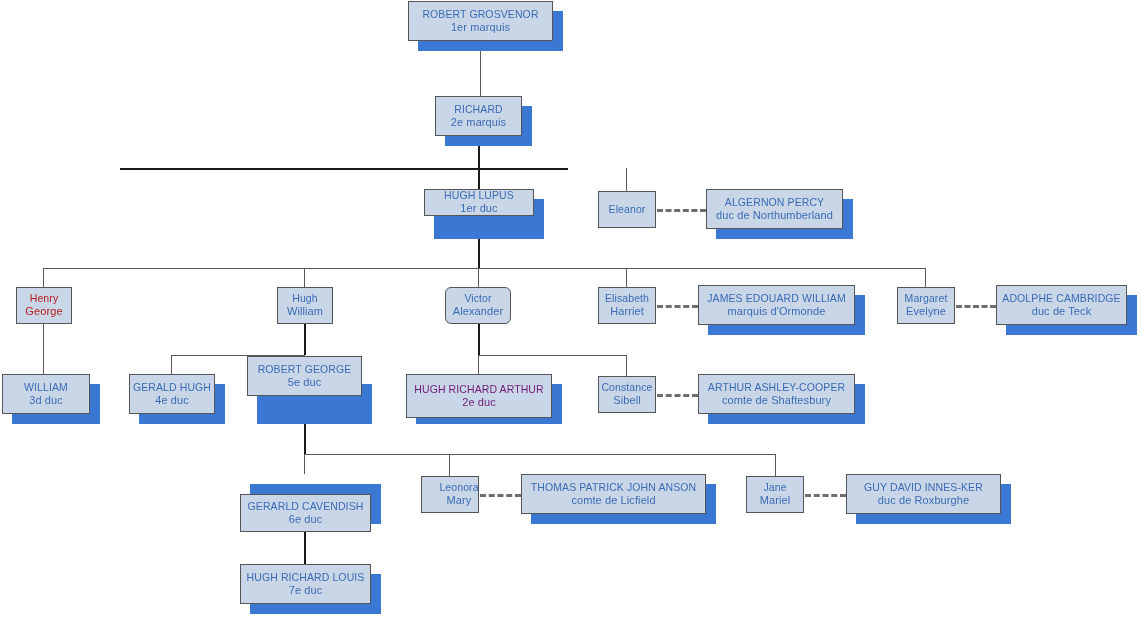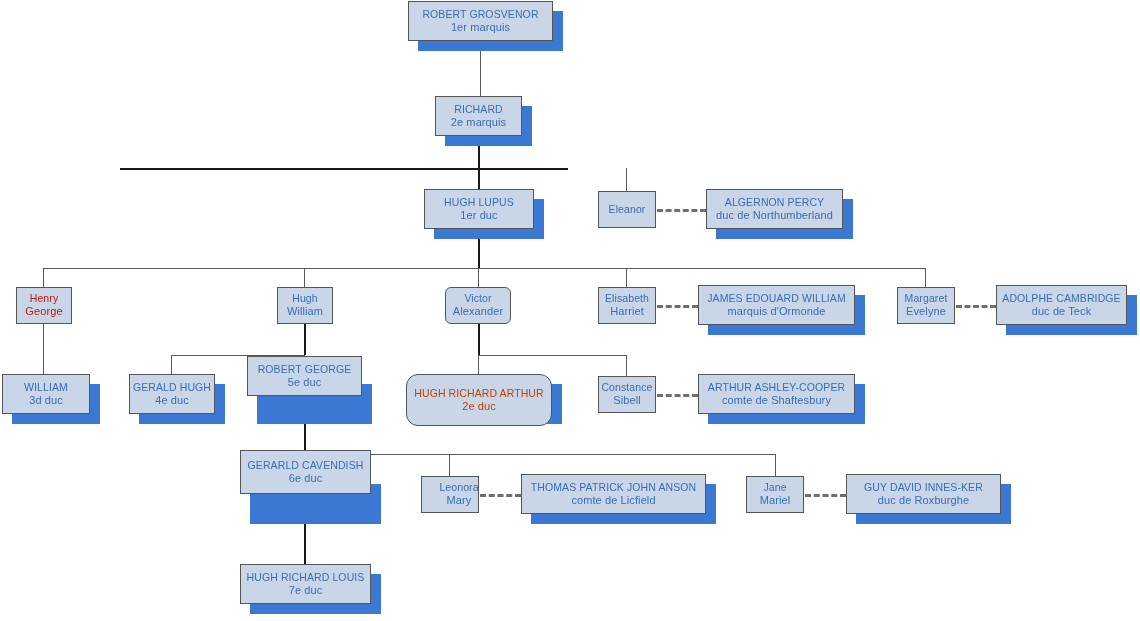--- a/index.html
+++ b/index.html
@@ -130,21 +130,21 @@
     </div>
   <div id="nodes">
       <div class="node" style="left: 408px; top: 1px; width: 145px; height: 40px; background: rgb(201, 214, 232); border-color: rgb(85, 85, 85); color: rgb(58, 108, 181);">
         <div class="l1">ROBERT GROSVENOR</div>
         <div class="l2">1er marquis</div>
       </div>
       <div class="node" style="left: 435px; top: 96px; width: 87px; height: 40px; background: rgb(201, 214, 232); border-color: rgb(85, 85, 85); color: rgb(58, 108, 181);">
         <div class="l1">RICHARD</div>
         <div class="l2">2e marquis</div>
       </div>
-      <div class="node" style="left: 424px; top: 189px; width: 110px; height: 40px; background: rgb(201, 214, 232); border-color: rgb(85, 85, 85); color: rgb(58, 108, 181);">
+      <div class="node" style="left: 424px; top: 189px; width: 110px; height: 27px; background: rgb(201, 214, 232); border-color: rgb(85, 85, 85); color: rgb(58, 108, 181);">
         <div class="l1">HUGH LUPUS</div>
         <div class="l2">1er duc</div>
       </div>
       <div class="node" style="left: 598px; top: 191px; width: 58px; height: 37px; background: rgb(201, 214, 232); border-color: rgb(85, 85, 85); color: rgb(58, 108, 181);">
         <div class="l1">Eleanor</div>
       </div>
       <div class="node" style="left: 706px; top: 189px; width: 137px; height: 40px; background: rgb(201, 214, 232); border-color: rgb(85, 85, 85); color: rgb(58, 108, 181);">
         <div class="l1">ALGERNON PERCY</div>
         <div class="l2">duc de Northumberland</div>
       </div>
@@ -181,33 +181,33 @@
         <div class="l2">3d duc</div>
       </div>
       <div class="node" style="left: 129px; top: 374px; width: 86px; height: 40px; background: rgb(201, 214, 232); border-color: rgb(85, 85, 85); color: rgb(58, 108, 181);">
         <div class="l1">GERALD HUGH</div>
         <div class="l2">4e duc</div>
       </div>
       <div class="node" style="left: 247px; top: 356px; width: 115px; height: 40px; background: rgb(201, 214, 232); border-color: rgb(85, 85, 85); color: rgb(58, 108, 181);">
         <div class="l1">ROBERT GEORGE</div>
         <div class="l2">5e duc</div>
       </div>
-      <div class="node" style="left: 406px; top: 374px; width: 146px; height: 52px; background: rgb(201, 214, 232); border-color: rgb(85, 85, 85); color: #c2410c; border-radius: 12px;">
+      <div class="node" style="left: 406px; top: 374px; width: 146px; height: 44px; background: rgb(201, 214, 232); border-color: rgb(85, 85, 85); color: #701a75;">
         <div class="l1">HUGH RICHARD ARTHUR</div>
         <div class="l2">2e duc</div>
       </div>
       <div class="node" style="left: 598px; top: 376px; width: 58px; height: 37px; background: rgb(201, 214, 232); border-color: rgb(85, 85, 85); color: rgb(58, 108, 181);">
         <div class="l1">Constance</div>
         <div class="l2">Sibell</div>
       </div>
       <div class="node" style="left: 698px; top: 374px; width: 157px; height: 40px; background: rgb(201, 214, 232); border-color: rgb(85, 85, 85); color: rgb(58, 108, 181);">
         <div class="l1">ARTHUR ASHLEY-COOPER</div>
         <div class="l2">comte de Shaftesbury</div>
       </div>
-      <div class="node" style="left: 240px; top: 450px; width: 131px; height: 44px; background: rgb(201, 214, 232); border-color: rgb(85, 85, 85); color: rgb(58, 108, 181);">
+      <div class="node" style="left: 240px; top: 494px; width: 131px; height: 38px; background: rgb(201, 214, 232); border-color: rgb(85, 85, 85); color: rgb(58, 108, 181);">
         <div class="l1">GERARLD CAVENDISH</div>
         <div class="l2">6e duc</div>
       </div>
       <div class="node" style="left: 421px; top: 476px; width: 58px; height: 37px; background: rgb(201, 214, 232); border-color: rgb(85, 85, 85); color: rgb(58, 108, 181); padding-left: 18px;">
         <div class="l1">Leonora</div>
         <div class="l2">Mary</div>
       </div>
       <div class="node" style="left: 521px; top: 474px; width: 185px; height: 40px; background: rgb(201, 214, 232); border-color: rgb(85, 85, 85); color: rgb(58, 108, 181);">
         <div class="l1">THOMAS PATRICK JOHN ANSON</div>
         <div class="l2">comte de Licfield</div>

